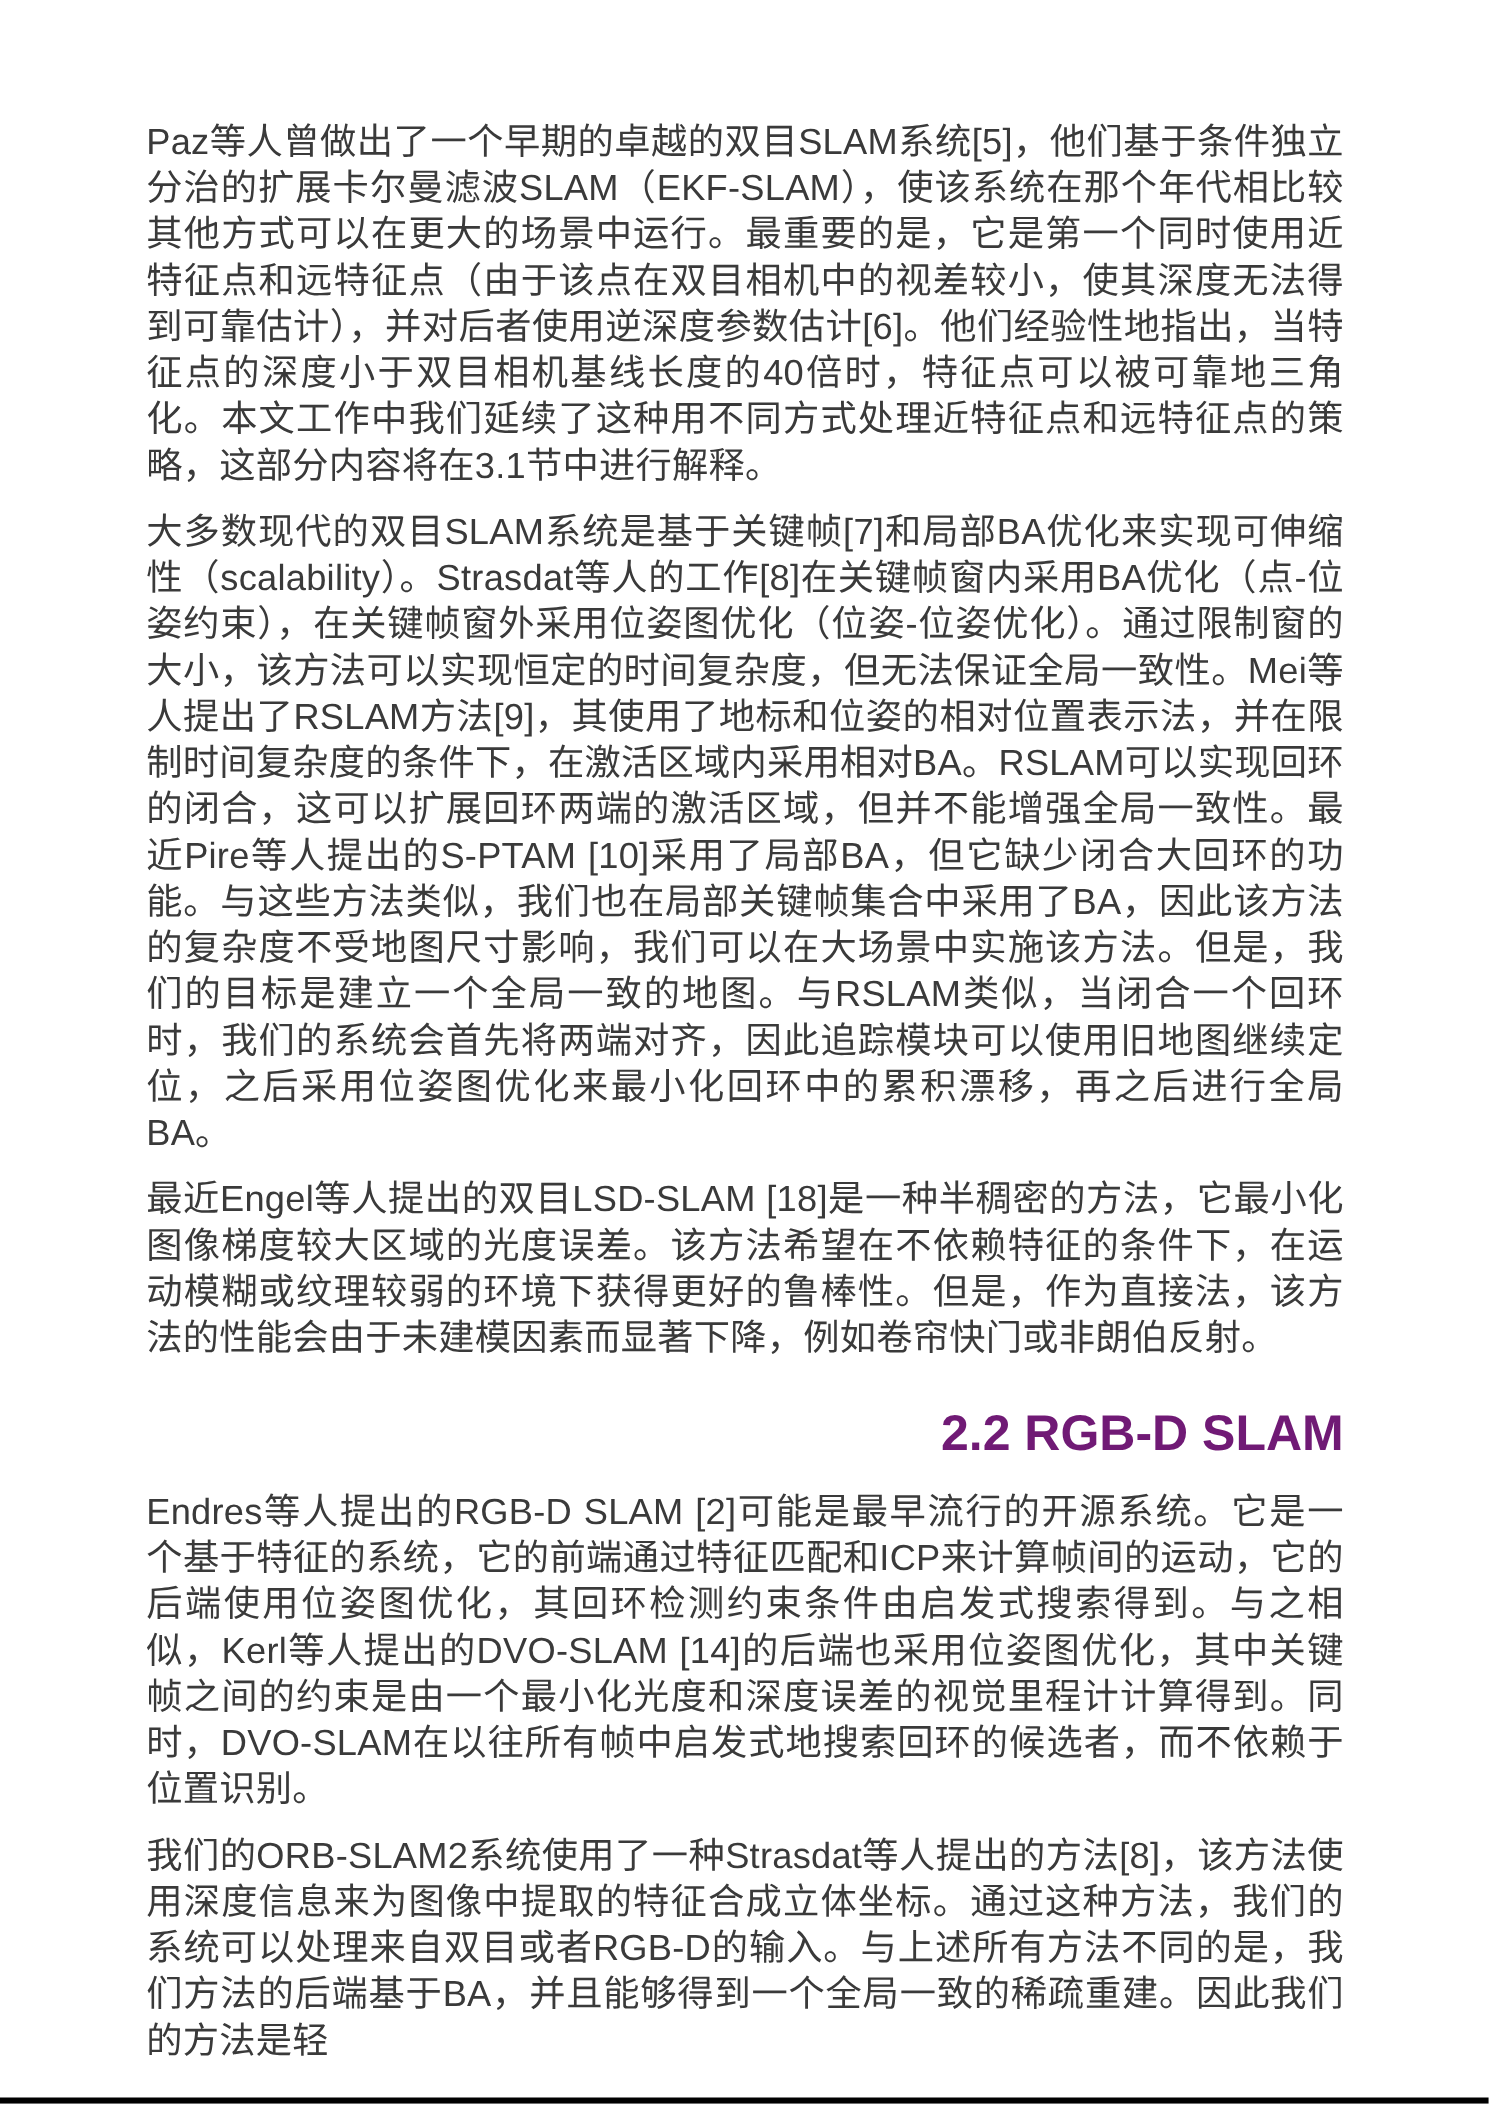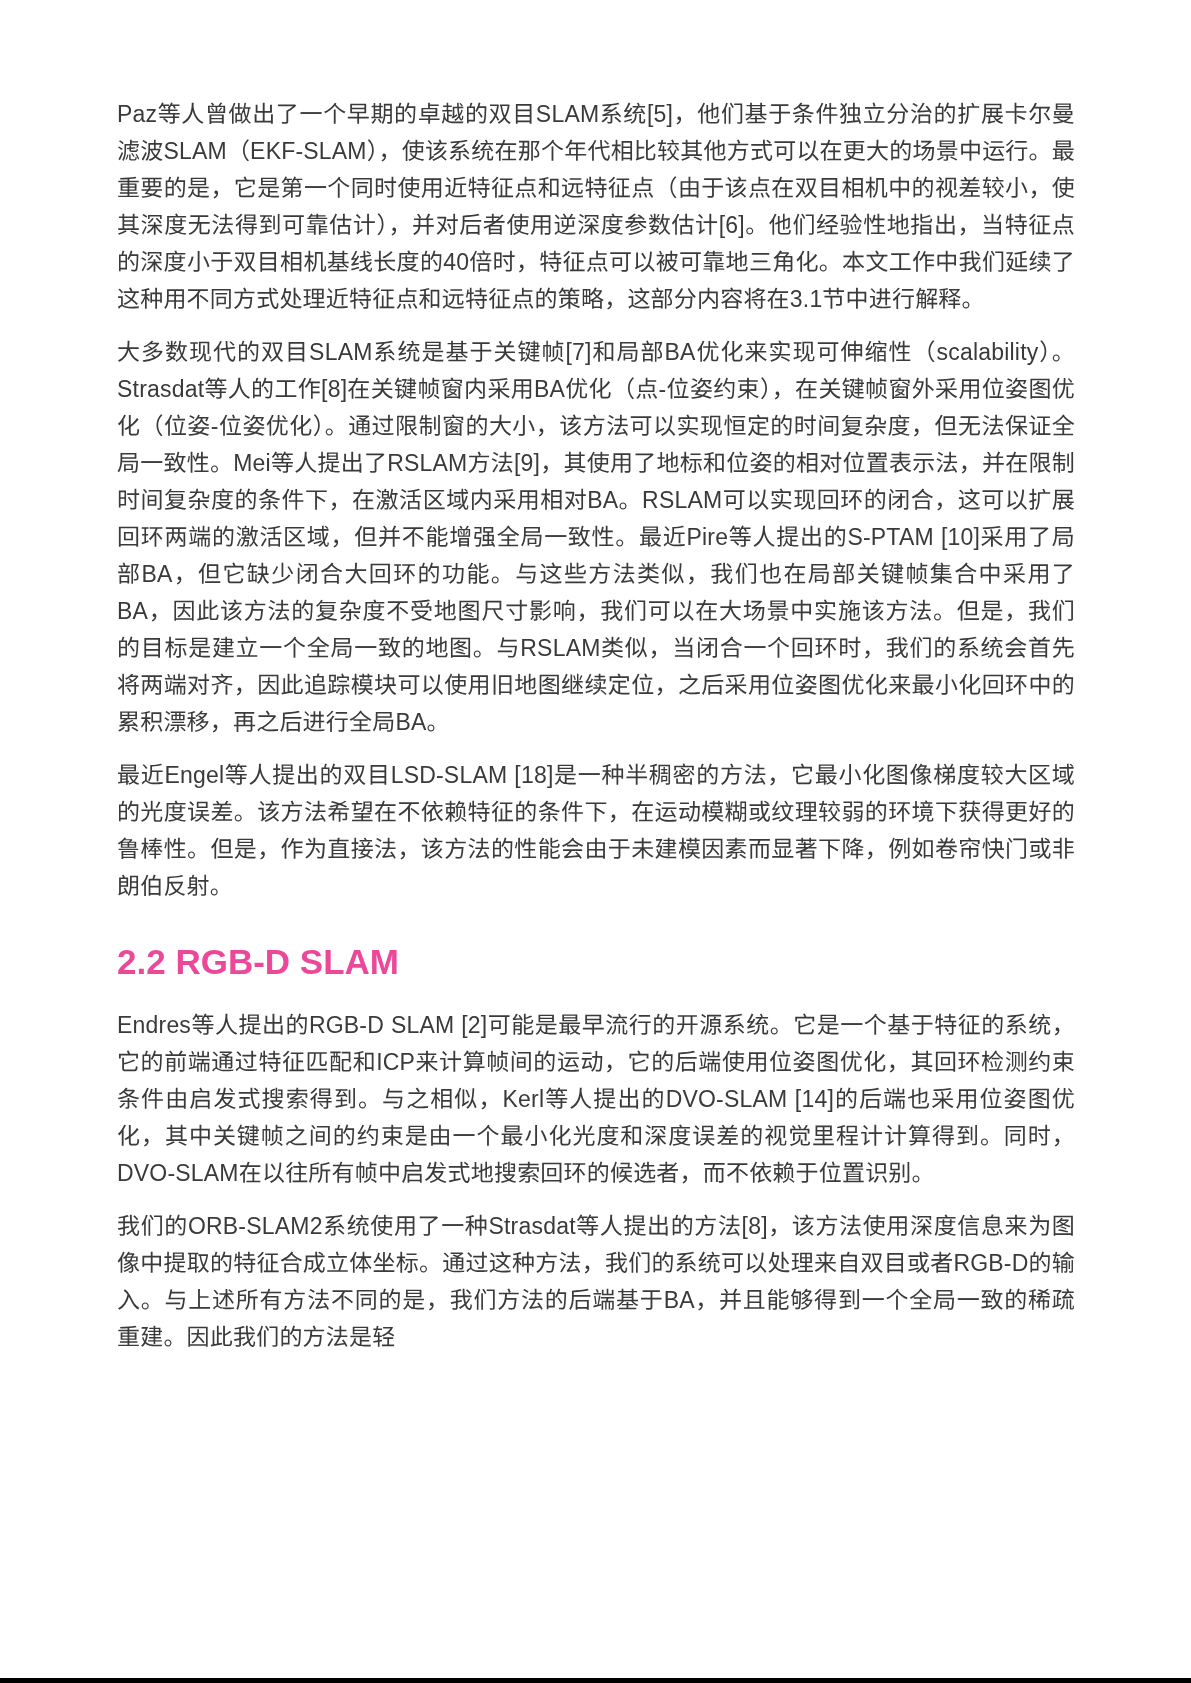--- a/index.html
+++ b/index.html
@@ -19,35 +19,36 @@
     top: 0;
     left: 0;
     width: 1191px;
     height: 1683px;
     background: #ffffff;
   }
   .content {
     padding: 96px 116px 0 117px;
   }
   .body-para {
-    font-size: 23px;
+    font-size: 29px;
     line-height: 37px;
     color: #3a3a3a;
     text-align: justify;
     text-justify: inter-ideograph;
     margin: 0 0 16px 0;
     letter-spacing: 0.2px;
   }
   .section-heading {
-    font-size: 35px;
+    font-size: 40px;
     line-height: 38px;
     font-weight: 700;
-    color: #ec4899;
+    color: #701a75;
     margin: 38px 0 26px 0;
     font-family: "Liberation Sans", "DejaVu Sans", sans-serif;
+    text-align: right;
   }
   .bottom-bar {
     position: absolute;
     left: 0;
     bottom: 0;
     width: 100%;
     height: 5px;
     background: #000000;
   }
 </style>

